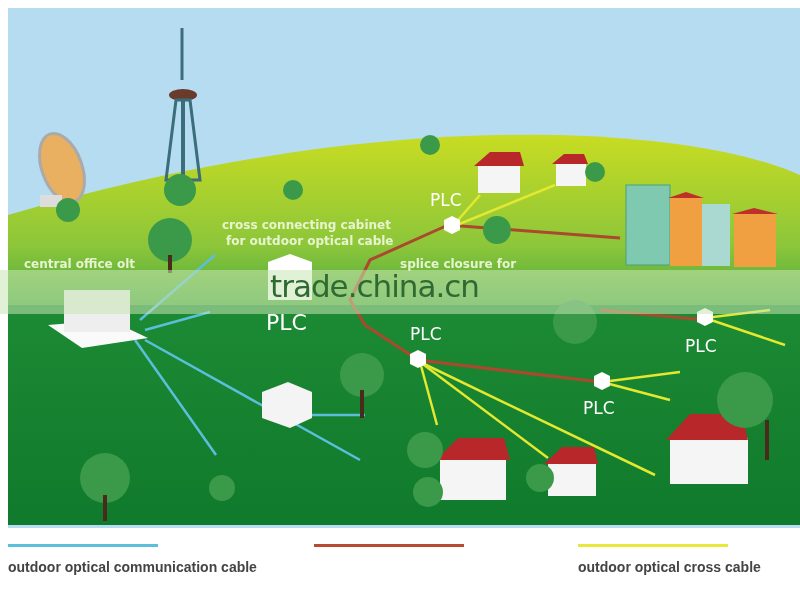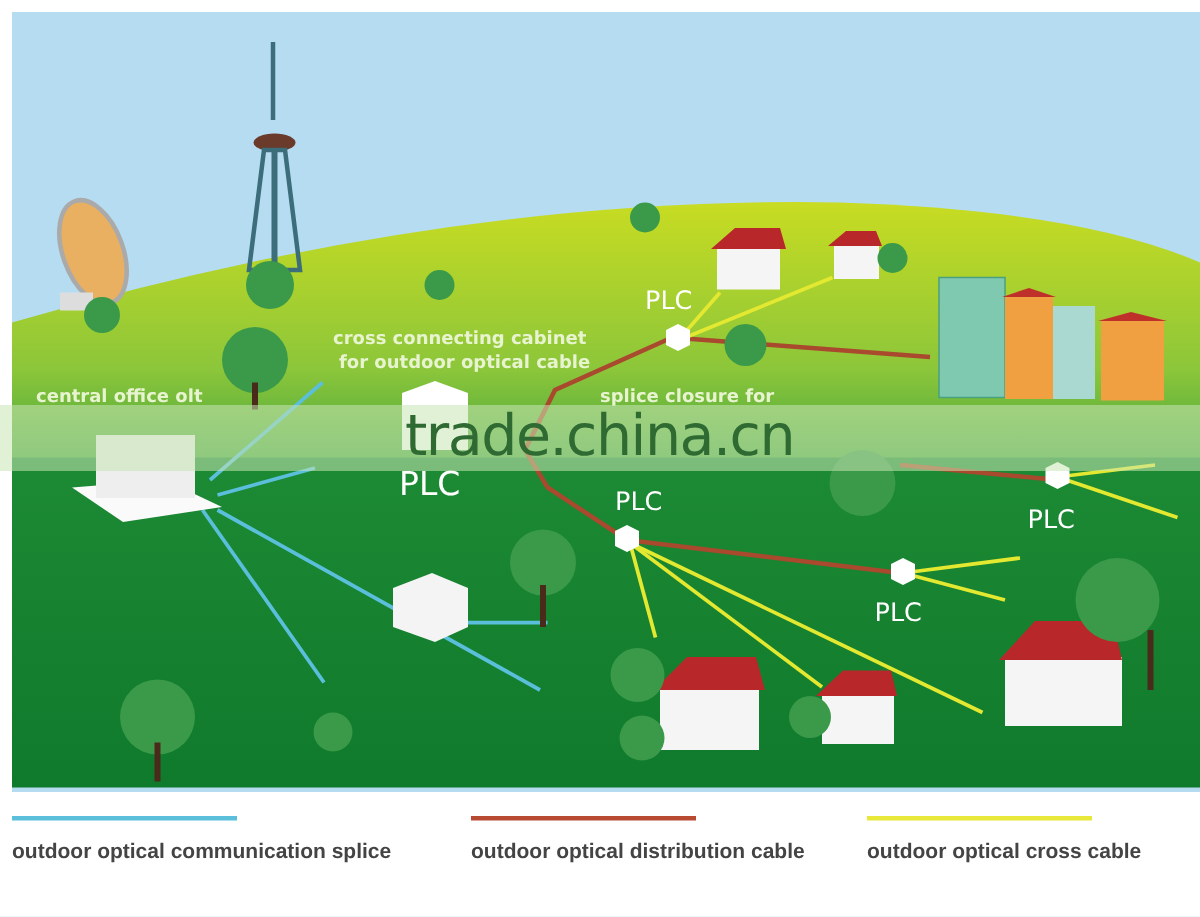--- a/index.html
+++ b/index.html
@@ -3,21 +3,21 @@
 <meta charset="utf-8">
 <style>
   html,body{margin:0;padding:0;background:#fff;}
   body{width:800px;height:611px;position:relative;overflow:hidden;font-family:"Liberation Sans",sans-serif;}
   #scene{position:absolute;left:0;top:0;width:800px;height:611px;}
   .lbl{font-family:"DejaVu Sans",sans-serif;font-weight:bold;fill:#e8f4d0;font-size:12px;}
   .plc{font-family:"DejaVu Sans",sans-serif;fill:#ffffff;font-size:17px;}
   .legend{position:absolute;top:544px;font-family:"Liberation Sans",sans-serif;font-size:14px;color:#444;font-weight:bold;}
   .legend .bar{height:3px;width:150px;margin-bottom:12px;}
   .wm{position:absolute;left:0;top:270px;width:800px;height:44px;background:rgba(200,230,180,0.55);}
-  .wmtext{position:absolute;left:270px;top:268px;font-family:"DejaVu Sans",sans-serif;font-size:38px;color:#2e6a32;letter-spacing:-1px;}
+  .wmtext{position:absolute;left:270px;top:268px;font-family:"DejaVu Sans",sans-serif;font-size:31px;color:#2e6a32;letter-spacing:-1px;}
 </style>
 </head>
 <body>
 
 <svg id="scene" viewBox="0 0 800 611" xmlns="http://www.w3.org/2000/svg">
   <defs>
     <linearGradient id="hill" x1="0" y1="0" x2="0" y2="1">
       <stop offset="0" stop-color="#c8dc22"></stop>
       <stop offset="0.6" stop-color="#8cc63a"></stop>
       <stop offset="1" stop-color="#3aa040"></stop>
@@ -146,22 +146,21 @@
   <text class="plc" x="410" y="340">PLC</text>
   <text class="plc" x="685" y="352">PLC</text>
   <text class="plc" x="583" y="414">PLC</text>
 </svg>
 
 <div class="wm"></div>
 <div class="wmtext">trade.china.cn</div>
 
 <div class="legend" style="left:8px">
   <div class="bar" style="background:#5bbfdc"></div>
-  <span>outdoor optical communication splice</span>
+  <span>outdoor optical communication cable</span>
 </div>
 <div class="legend" style="left:314px">
   <div class="bar" style="background:#b94a32"></div>
-  <span>outdoor optical distribution cable</span>
 </div>
 <div class="legend" style="left:578px">
   <div class="bar" style="background:#e8e83a"></div>
   <span>outdoor optical cross cable</span>
 </div>
 
 </body></html>

